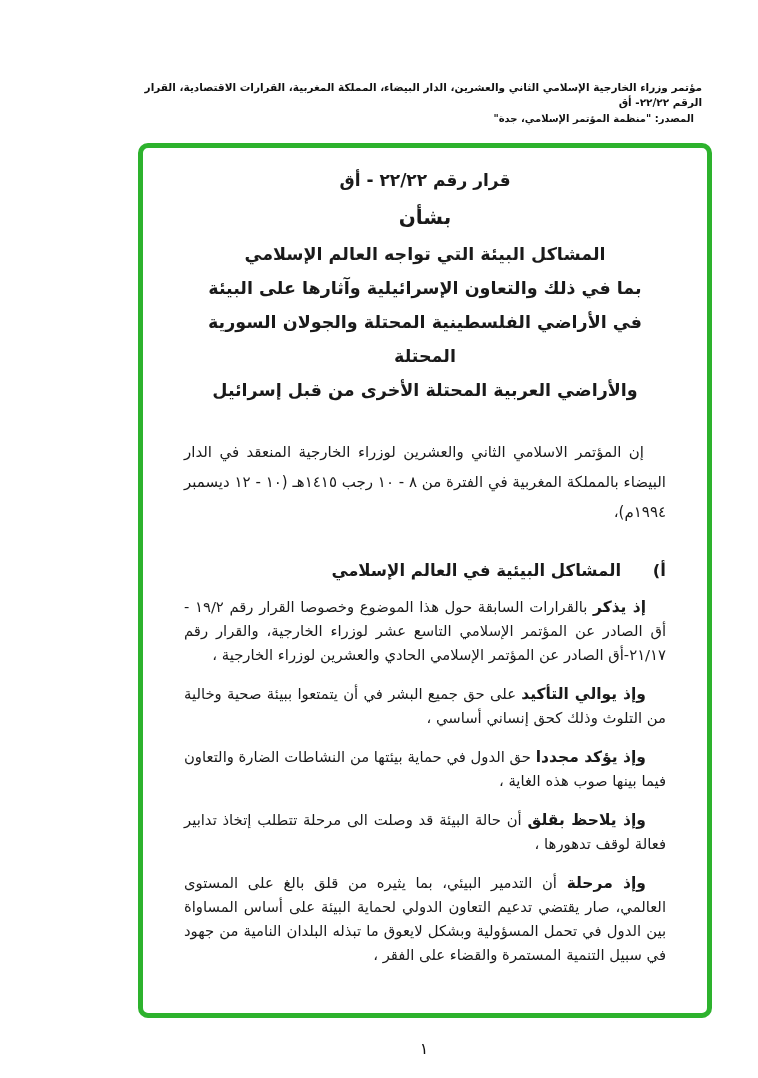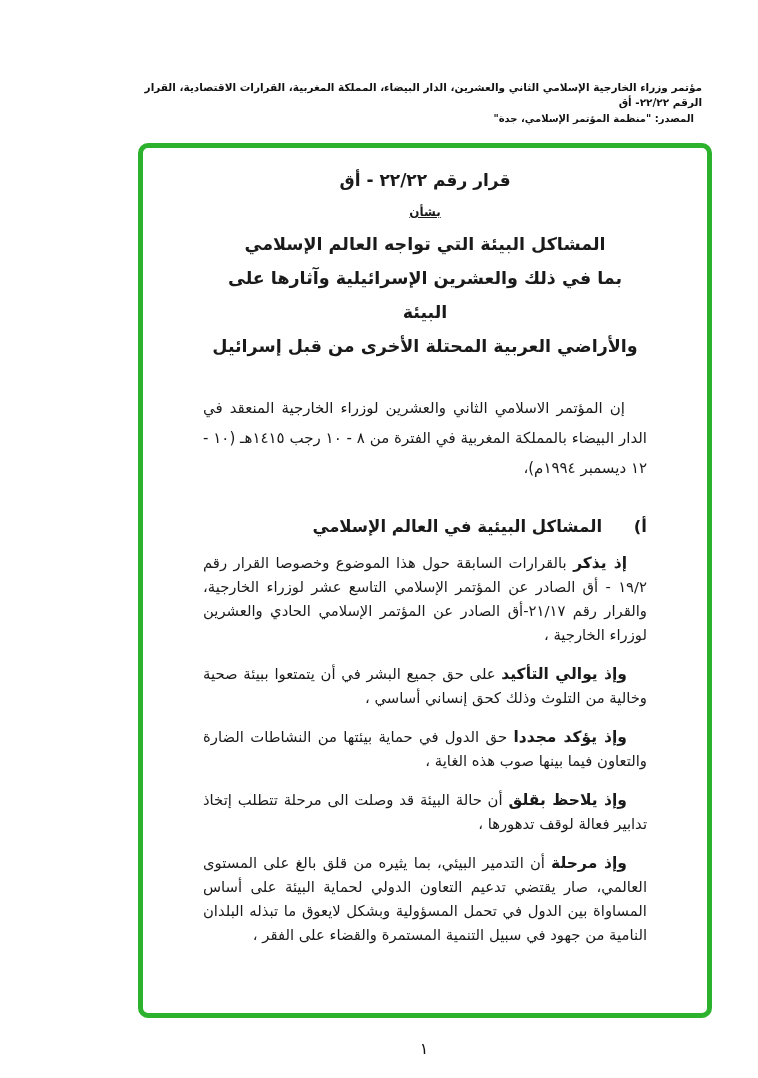--- a/index.html
+++ b/index.html
@@ -14,28 +14,28 @@
   .page { position: relative; width: 668px; height: 1078px; direction: rtl; overflow: hidden; background: #ffffff; }
 
   .doc-header { position: absolute; top: 80px; right: 56px; left: 46px; font-weight: bold; color: #111; }
   .hdr-line1 { font-size: 10.5px; line-height: 15px; text-align: right; }
   .hdr-line2 { font-size: 10px; margin-top: 3px; padding-right: 8px; text-align: right; }
 
   .green-box {
     position: absolute; top: 143px; right: 46px; left: 48px; height: 875px;
     border: 5px solid var(--frame-color);
     border-radius: 10px;
-    padding: 22px 60px 8px;
+    padding: 22px 41px 8px;
     overflow: hidden;
     background: #ffffff;
   }
 
   .title-block { text-align: center; }
   .res-num { font-size: 17px; font-weight: bold; margin-bottom: 15px; }
-  .concerning { font-size: 12px; font-weight: bold; margin-bottom: 8px; text-decoration: underline; }
+  .concerning { font-size: 20px; font-weight: bold; margin-bottom: 8px; }
   .title-line { font-size: 17.5px; font-weight: bold; line-height: 34px; }
 
   .preamble {
     margin: 30px 0 0; font-size: 15px; line-height: 30px;
     text-align: justify; text-indent: 22px;
   }
 
   .section-heading { margin-top: 34px; font-size: 16.5px; font-weight: bold; }
   .section-heading .sec-label { margin-left: 26px; }
 
@@ -56,21 +56,22 @@
     <div class="hdr-line1">مؤتمر وزراء الخارجية الإسلامي الثاني والعشرين، الدار البيضاء، المملكة المغربية، القرارات الاقتصادية، القرار الرقم ٢٢/٢٢- أق</div>
     <div class="hdr-line2">المصدر: "منظمة المؤتمر الإسلامي، جدة"</div>
   </header>
 
   <div class="green-box">
 
     <div class="title-block">
       <div class="res-num">قرار رقم ٢٢/٢٢ - أق</div>
       <div class="concerning">بشأن</div>
       <div class="title-line">المشاكل البيئة التي تواجه العالم الإسلامي</div>
-      <div class="title-line">بما في ذلك والعشرين الإسرائيلية وآثارها على البيئة</div>
+      <div class="title-line">بما في ذلك والتعاون الإسرائيلية وآثارها على البيئة</div>
+      <div class="title-line">في الأراضي الفلسطينية المحتلة والجولان السورية المحتلة</div>
       <div class="title-line">والأراضي العربية المحتلة الأخرى من قبل إسرائيل</div>
     </div>
 
     <p class="preamble">إن المؤتمر الاسلامي الثاني والعشرين لوزراء الخارجية المنعقد في الدار البيضاء بالمملكة المغربية في الفترة من ٨ - ١٠ رجب ١٤١٥هـ (١٠ - ١٢ ديسمبر ١٩٩٤م)،</p>
 
     <div class="section-heading">
       <span class="sec-label">أ)</span>
       <span class="sec-title">المشاكل البيئية في العالم الإسلامي</span>
     </div>
 

